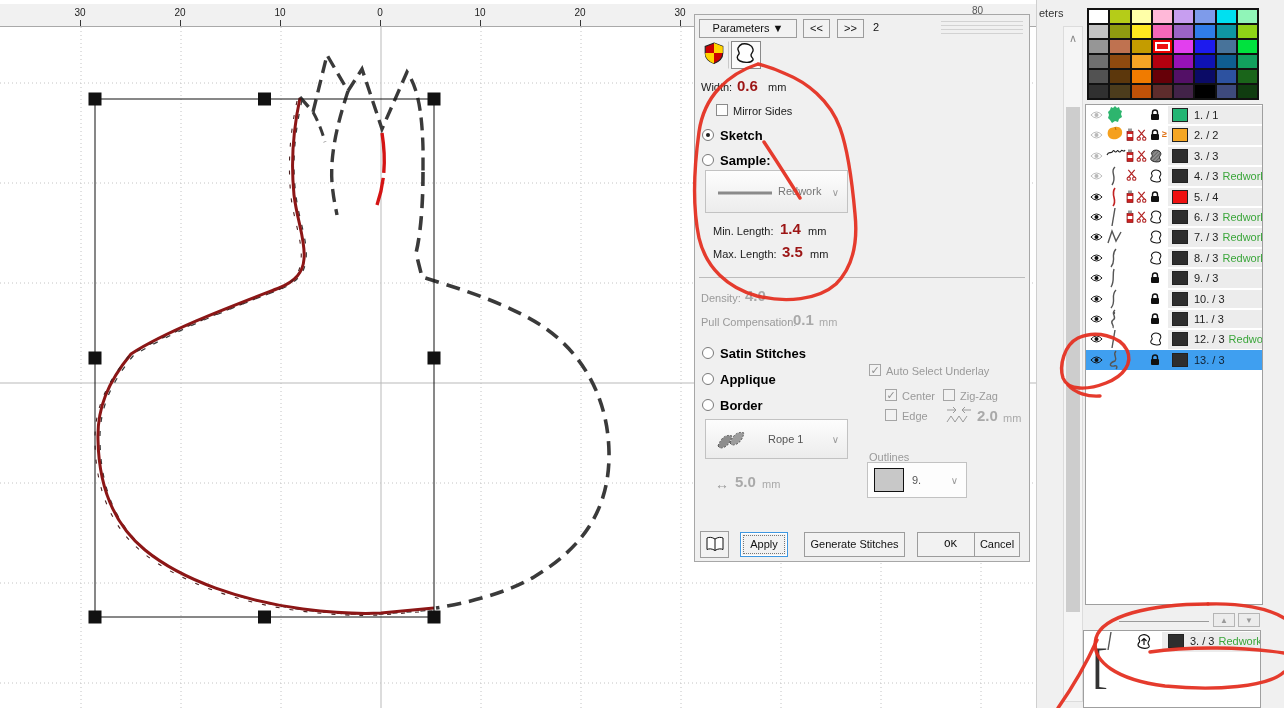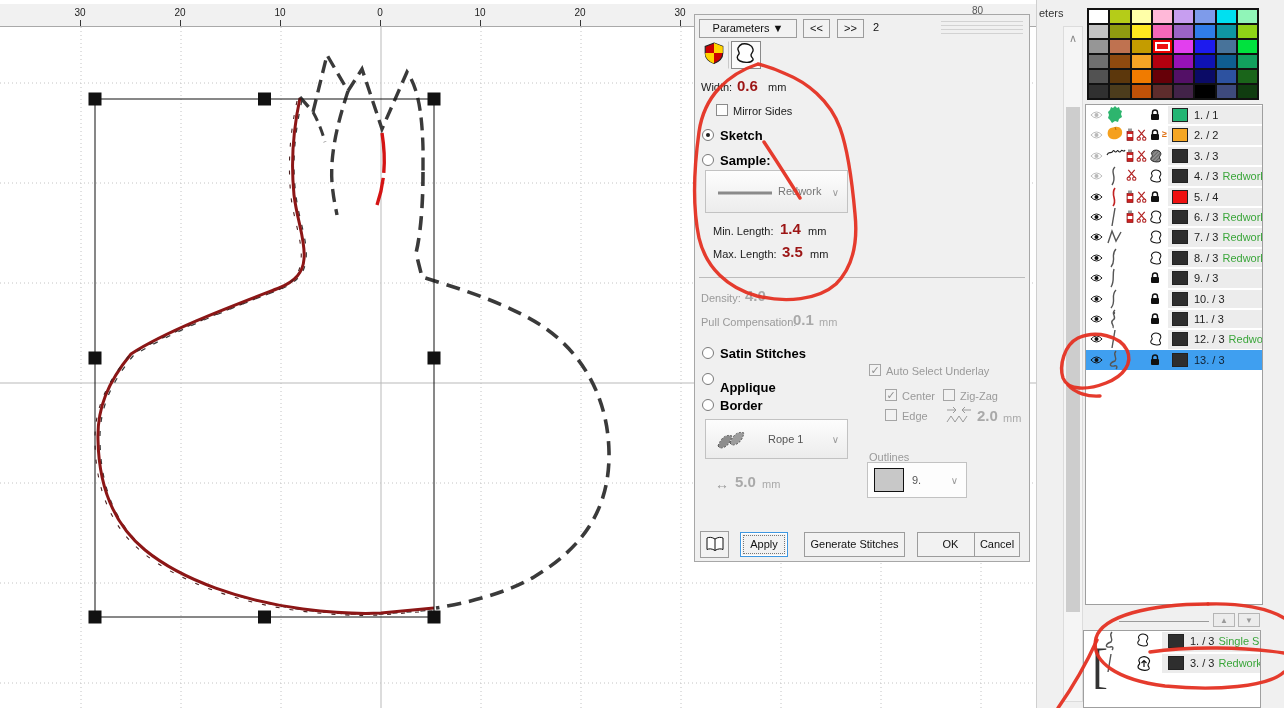--- a/index.html
+++ b/index.html
@@ -42,21 +42,21 @@
   .cb.dis { background:#f2f2f2; color:#8f8f8f; border-color:#a5a5a5; }
   .radio { position:absolute; width:12px; height:12px; border:1px solid #7a7a7a; border-radius:50%; background:#fff; }
   .radio .dot { position:absolute; left:3px; top:3px; width:4px; height:4px; border-radius:50%; background:#222; }
   .radio-lbl { position:absolute; font-size:13px; font-weight:bold; color:#000000; }
   .dd { position:absolute; border:1px solid #c2c2c2; background:linear-gradient(#fdfdfd,#ececec); }
   .chev { position:absolute; right:8px; top:50%; transform:translateY(-50%); color:#9a9a9a; font-size:10px; }
   #divider { position:absolute; left:4px; top:262px; width:326px; height:1px; background:#bcbcbc; }
   .dlg-btn { position:absolute; top:517px; height:25px; background:#f2f2f2; border:1px solid #9c9c9c; font-size:11px; color:#111; text-align:center; line-height:23px; }
   #apply-btn { left:45px; width:48px; border:1px solid #3f97e0; box-shadow:inset 0 0 0 1px #fff; outline:1px dotted #777; outline-offset:-4px; }
   #gen-btn { left:109px; width:101px; }
-  #ok-btn { left:222px; width:67px; }
+  #ok-btn { left:222px; width:67px;font-family:Liberation Mono, monospace; }
   #cancel-btn { left:279px; width:46px; }
   #book-btn { left:5px; width:29px; top:516px; height:27px; }
 
   
   #sidebar { position:absolute; left:1084px; top:0; width:200px; height:708px; background:#f0f0f0; z-index:5; }
   #palette { position:absolute; left:3px; top:8px; width:172px; height:92px; background:#111; border:2px solid #111; display:grid; grid-template-columns:repeat(8,1fr); grid-template-rows:repeat(6,1fr); gap:2px; }
   .pal-cell { width:100%; height:100%; }
   .pal-sel { box-shadow:inset 0 0 0 2px #fff; border:2px solid #e00; }
   #layers { position:absolute; left:1px; top:104px; width:178px; height:501px; background:#fff; border:1px solid #9f9f9f; overflow:hidden; }
   .lrow { position:relative; width:100%; height:20.4px; }
@@ -219,21 +219,21 @@
   <span class="val-gray" style="left:50px; top:272px;">4.0</span>
 
   <span class="lbl-dis" style="left:6px; top:301px;">Pull Compensation:</span>
   <span class="val-gray" style="left:98px; top:296px;">0.1</span>
   <span class="unit-dis" style="left:124px; top:301px;">mm</span>
 
   <span class="radio" style="left:7px; top:332px;"></span>
   <span class="radio-lbl" style="left:25px; top:331px;">Satin Stitches</span>
 
   <span class="radio" style="left:7px; top:358px;"></span>
-  <span class="radio-lbl" style="left:25px; top:357px;margin-top:8px;">Applique</span>
+  <span class="radio-lbl" style="left:25px; top:357px;">Applique</span>
 
   <span class="radio" style="left:7px; top:384px;"></span>
   <span class="radio-lbl" style="left:25px; top:383px;">Border</span>
 
   <div class="dd" style="left:10px; top:404px; width:143px; height:40px;padding-left:12px;">
     <svg width="36" height="24" viewBox="0 0 36 24" style="position:absolute;left:8px;top:8px">
       <path d="M4,18 Q9,5 18,8 Q15,20 6,20 Z" fill="#8d8d8d" stroke="#555" stroke-dasharray="2 1.5"></path>
       <path d="M16,15 Q21,2 30,5 Q27,17 18,17 Z" fill="#9d9d9d" stroke="#555" stroke-dasharray="2 1.5"></path>
     </svg>
     <span style="position:absolute;left:62px;top:13px;font-size:11px;color:#555">Rope 1</span>
@@ -591,31 +591,20 @@
     </div>
   <div id="parts-hdr">
     <span id="parts-title">Parts</span>
     <div id="parts-line"></div>
     <div class="parts-btn" style="left:128px;">▲</div>
     <div class="parts-btn" style="left:153px;">▼</div>
   </div>
   <div id="parts-list">
       <div class="prow">
         <div class="zone"></div>
-        <span class="cell-thumb"><svg width="16" height="20" viewBox="0 0 16 20">
-            <path d="M10,1 C6,5 12,7 9,11 C3,13 3,17 8,16 C12,15 11,18 10,19" fill="none" stroke="#555" stroke-width="1.4"></path>
-          </svg></span>
-        <span class="cell-slot"><svg width="14" height="14" viewBox="0 0 16 16">
-            <path d="M6,1.5 C9,0.5 13,2 13.5,5 C14,7 12,8 12,9.5 C12,11.5 14,12 13,13.5 C11.5,15.5 6,15 3.5,13.5 C1,12 2,10 3.5,8.5 C4.5,7 2,5.5 3,4 C3.7,2.7 4.5,2 6,1.5 Z" fill="#fff" stroke="#111" stroke-width="1.2"></path>
-          </svg></span>
-        <span class="cell-swatch" style="background:#2e2e2e"></span>
-        <span class="cell-lbl">1. / 3<span class="cell-suffix">Single S</span></span>
-      </div>
-      <div class="prow">
-        <div class="zone"></div>
         <span class="cell-thumb"><svg width="14" height="20" viewBox="0 0 14 20">
             <path d="M9,1 L6,19" fill="none" stroke="#555" stroke-width="1.4"></path>
           </svg></span>
         <span class="cell-slot"><svg width="16" height="17" viewBox="0 0 16 17">
             <path d="M6,2 C9,1 13,2.5 13.5,5.5 C14,7.5 12,8.5 12,10 C12,12 14,12.5 13,14 C11.5,16 6,15.5 3.5,14 C1,12.5 2,10.5 3.5,9 C4.5,7.5 2,6 3,4.5 C3.7,3.2 4.5,2.5 6,2 Z" fill="#fff" stroke="#111" stroke-width="1.2"></path>
             <path d="M8,12 V5.5 M5.5,8 L8,5.5 L10.5,8" fill="none" stroke="#111" stroke-width="1.2"></path>
           </svg></span>
         <span class="cell-swatch" style="background:#2e2e2e"></span>
         <span class="cell-lbl">3. / 3<span class="cell-suffix">Redwork</span></span>
       </div>

